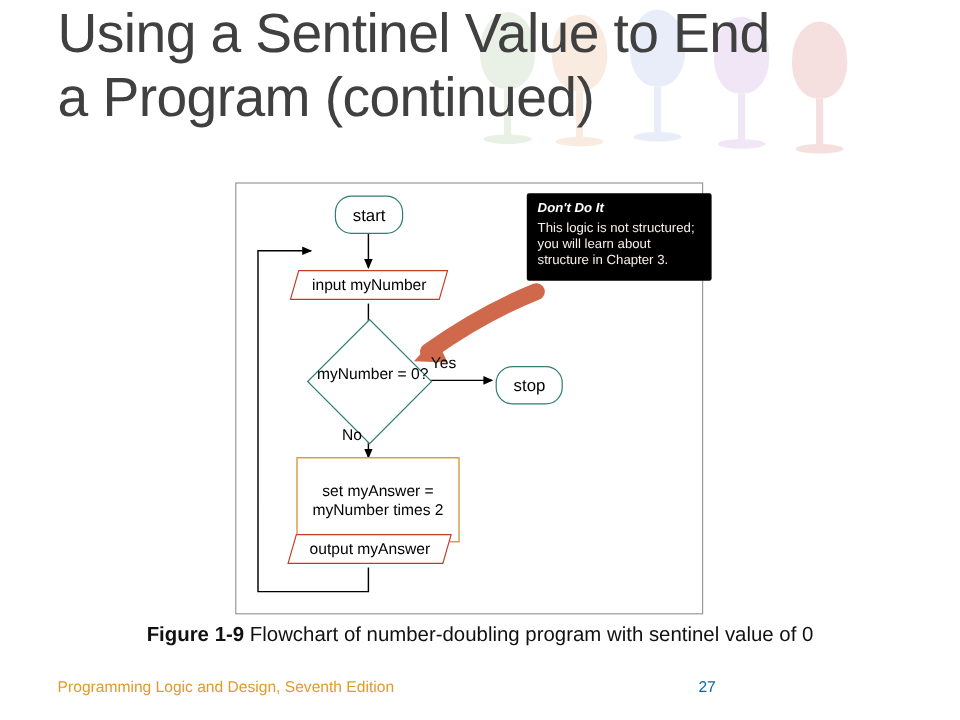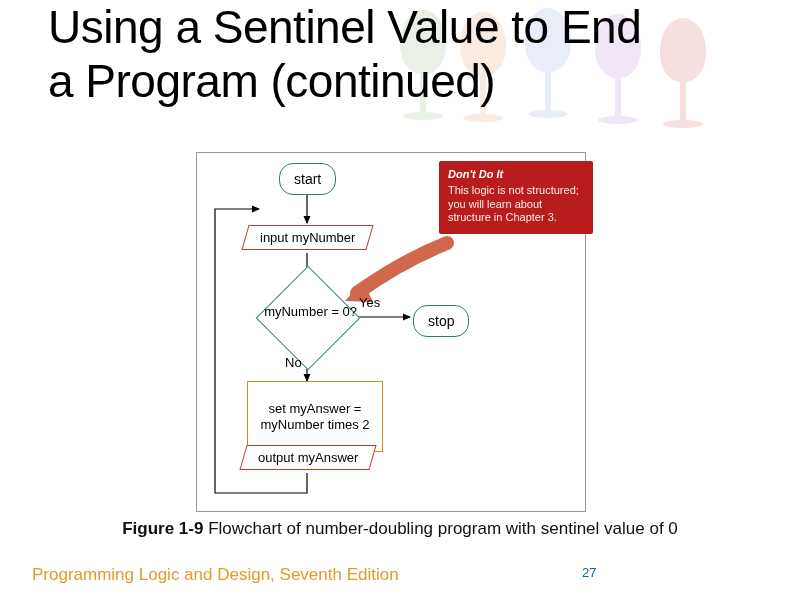--- a/index.html
+++ b/index.html
@@ -13,21 +13,21 @@
   }
   
   .bg-glasses { position:absolute; top:0; left:0; right:0; height:170px; pointer-events:none; z-index:0;}
   .glass { position:absolute; opacity:0.15; }
   .bowl { width:46px; height:64px; border-radius:50% 50% 45% 45%; }
   .stem { width:6px; height:40px; margin:0 auto; }
   .base { width:40px; height:8px; border-radius:50%; margin:-2px auto 0; }
   .title {
     position: relative;
     z-index:1;
-    color:#000000;
+    color:#404040;
     font-size:46px;
     font-weight:400;
     padding: 0 0 0 48px;
     line-height:1.18;
     margin:0;
     letter-spacing:-0.5px;
   }
   .figure-wrap {
     position:absolute;
     top:152px; left:196px;
@@ -43,23 +43,23 @@
     text-align:center;
     font-family: Verdana, sans-serif;
     font-size:17px;
     color:#111;
     z-index:2;
     line-height:1.35;
   }
   .cap-bold { font-weight:700; }
   .footer-left {
     position:absolute;
-    top:565px; left:32px;
+    top:565px; left:48px;
     color:#e39a2a;
-    font-size:17px;
+    font-size:13px;
     font-family: Verdana, sans-serif;
   }
   .footer-right {
     position:absolute;
     top:565px; left:582px;
     color:#0369a1;
     font-size:13px;
   }
   
   .terminal {
@@ -110,21 +110,21 @@
   }
   .label {
     position:absolute;
     font-size:13px;
     color:#000;
   }
   .callout {
     position:absolute;
     top:8px; left:242px;
     width:136px;
-    background:#b91c1c;
+    background:#000000;
     color:#fbeee8;
     font-size:11px;
     padding:7px 9px 9px;
     border-radius:2px;
     font-family: Verdana, sans-serif;
     line-height:1.25;
   }
   .callout .title-line { font-style:italic; font-weight:700; color:#fff; display:block; margin-bottom:2px;}
 </style>
 </head>

